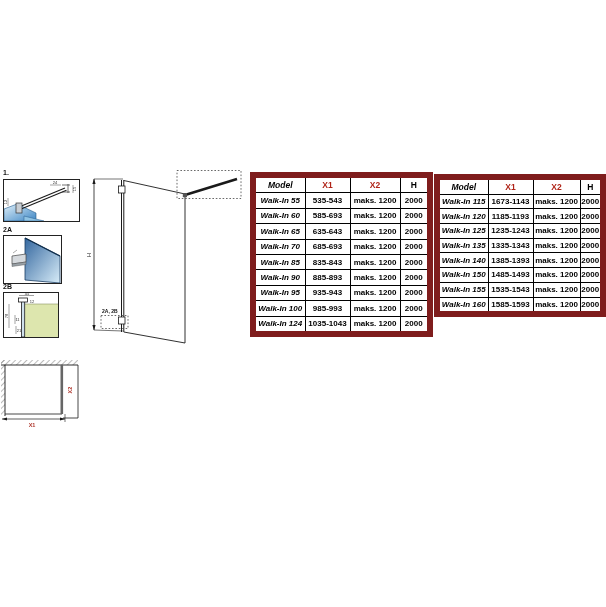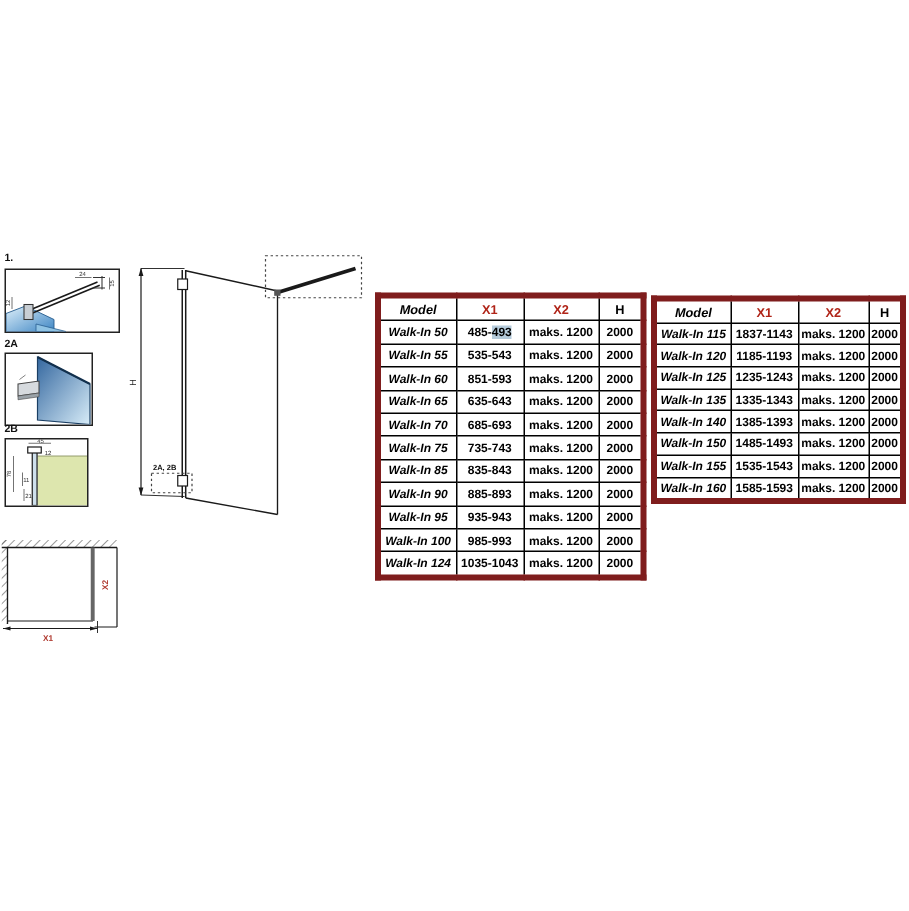--- a/index.html
+++ b/index.html
@@ -10,21 +10,21 @@
   .dbox{position:absolute;border:1px solid #222;background:#fff;box-sizing:border-box;}
   .dbox svg{display:block;}
   .abs-svg{position:absolute;}
 
   svg text{font-family:"Liberation Sans",sans-serif;fill:#222;}
   .dim{font-size:4px;fill:#333;}
   .dim-big{font-size:6px;fill:#222;}
   .callout{font-size:5px;font-weight:700;fill:#111;}
   .red-dim{font-size:5.5px;font-weight:700;fill:#b03a30;}
 
-  table.spec{position:absolute;border-collapse:collapse;table-layout:fixed;background:#fff;border:4px solid #7f1d1d;margin-top:23px;}
+  table.spec{position:absolute;border-collapse:collapse;table-layout:fixed;background:#fff;border:6px solid #7f1d1d;}
   .spec th,.spec td{border:1px solid #000;text-align:center;vertical-align:middle;padding:0;
     font-weight:700;color:#000;white-space:nowrap;overflow:hidden;}
   .spec th{font-size:8.5px;}
   .spec td{font-size:8px;}
   .spec .c0{font-style:italic;}
   .spec th.c1,.spec th.c2{color:#b02418;font-style:normal;}
   .t1 th,.t1 td{height:14.4px;}
   .t2 th,.t2 td{height:13.7px;}
   .sel{background:#b5cbdb;}
 </style>
@@ -151,52 +151,40 @@
     <thead>
       <tr>
         <th class="c0">Model</th>
         <th class="c1">X1</th>
         <th class="c2">X2</th>
         <th class="c3">H</th>
       </tr>
     </thead>
     <tbody>
         <tr>
-          <td class="c0">Walk-In 50</td>
-          <td class="c1">485-<span class="sel">493</span></td>
-          <td class="c2">maks. 1200</td>
-          <td class="c3">2000</td>
-        </tr>
-        <tr>
           <td class="c0">Walk-In 55</td>
           <td class="c1">535-543</td>
           <td class="c2">maks. 1200</td>
           <td class="c3">2000</td>
         </tr>
         <tr>
           <td class="c0">Walk-In 60</td>
-          <td class="c1">851-593</td>
+          <td class="c1">585-693</td>
           <td class="c2">maks. 1200</td>
           <td class="c3">2000</td>
         </tr>
         <tr>
           <td class="c0">Walk-In 65</td>
           <td class="c1">635-643</td>
           <td class="c2">maks. 1200</td>
           <td class="c3">2000</td>
         </tr>
         <tr>
           <td class="c0">Walk-In 70</td>
           <td class="c1">685-693</td>
-          <td class="c2">maks. 1200</td>
-          <td class="c3">2000</td>
-        </tr>
-        <tr>
-          <td class="c0">Walk-In 75</td>
-          <td class="c1">735-743</td>
           <td class="c2">maks. 1200</td>
           <td class="c3">2000</td>
         </tr>
         <tr>
           <td class="c0">Walk-In 85</td>
           <td class="c1">835-843</td>
           <td class="c2">maks. 1200</td>
           <td class="c3">2000</td>
         </tr>
         <tr>
@@ -237,21 +225,21 @@
       <tr>
         <th class="c0">Model</th>
         <th class="c1">X1</th>
         <th class="c2">X2</th>
         <th class="c3">H</th>
       </tr>
     </thead>
     <tbody>
         <tr>
           <td class="c0">Walk-In 115</td>
-          <td class="c1">1837-1143</td>
+          <td class="c1">1673-1143</td>
           <td class="c2">maks. 1200</td>
           <td class="c3">2000</td>
         </tr>
         <tr>
           <td class="c0">Walk-In 120</td>
           <td class="c1">1185-1193</td>
           <td class="c2">maks. 1200</td>
           <td class="c3">2000</td>
         </tr>
         <tr>

